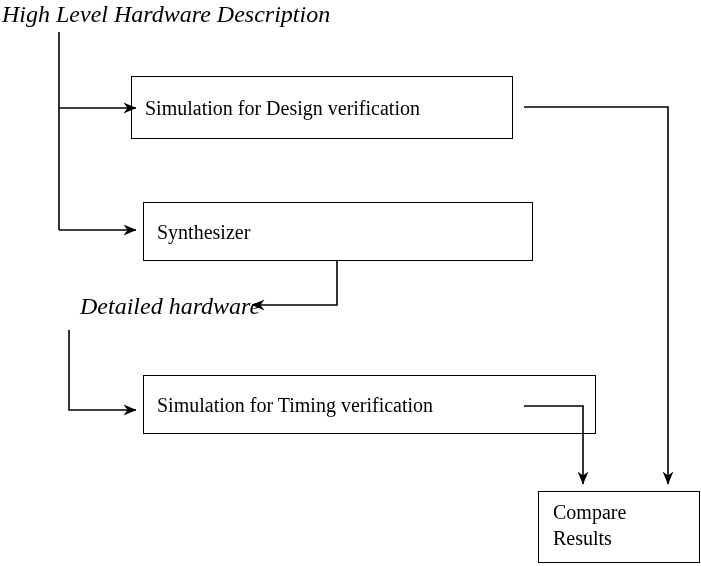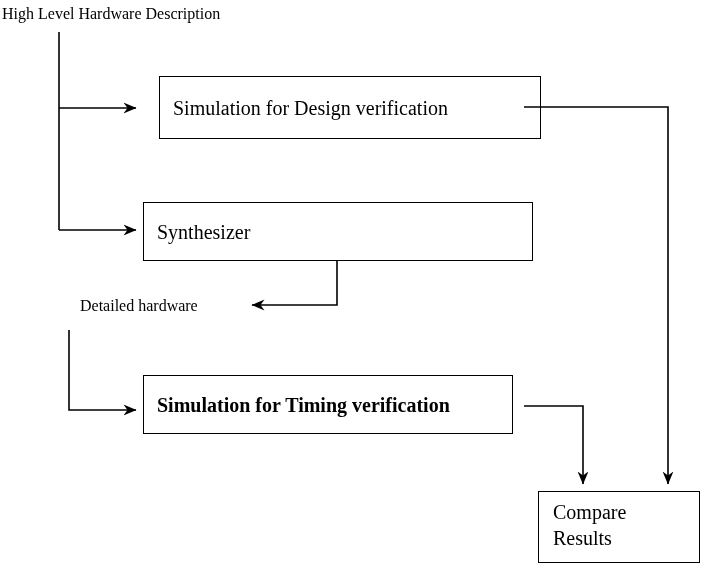--- a/index.html
+++ b/index.html
@@ -20,24 +20,25 @@
   }
   #wires {
     position: absolute;
     left: 0;
     top: 0;
     width: 701px;
     height: 566px;
   }
   .label {
     position: absolute;
-    font-size: 16px;
+    font-size: 24px;
     line-height: 20px;
     white-space: nowrap;
     color: #000;
+    font-style: italic;
   }
   .node-box {
     position: absolute;
     box-sizing: border-box;
     border: 1px solid #000000;
     background: transparent;
   }
   .node-box .node-text {
     position: absolute;
     font-size: 20px;
@@ -85,29 +86,29 @@
 
     <path d="M524,406 L583,406 L583,484" fill="none" stroke="#000000" stroke-width="1.6" marker-end="url(#arrowD)"></path>
 
     <path d="M524,107 L668,107 L668,484" fill="none" stroke="#000000" stroke-width="1.6" marker-end="url(#arrowD)"></path>
   </svg>
 
   <div class="label" style="left:2px; top:4px;">High Level Hardware Description</div>
 
   <div class="label" style="left:57px; top:296px;margin-left:23px;">Detailed hardware</div>
 
-  <div class="node-box single" style="left:159px; top:76px; width:382px; height:63px;">
+  <div class="node-box single" style="left:131px; top:76px; width:382px; height:63px;">
     <span class="node-text">Simulation for Design verification</span>
   </div>
 
   <div class="node-box single" style="left:143px; top:202px; width:390px; height:59px;">
     <span class="node-text">Synthesizer</span>
   </div>
 
-  <div class="node-box single" style="left:143px; top:375px; width:370px; height:59px;font-weight:bold;">
+  <div class="node-box single" style="left:143px; top:375px; width:453px; height:59px;">
     <span class="node-text">Simulation for Timing verification</span>
   </div>
 
   <div class="node-box multi" style="left:538px; top:491px; width:162px; height:72px;">
     <span class="node-text">Compare
 Results</span>
   </div>
 
 </div>
 

